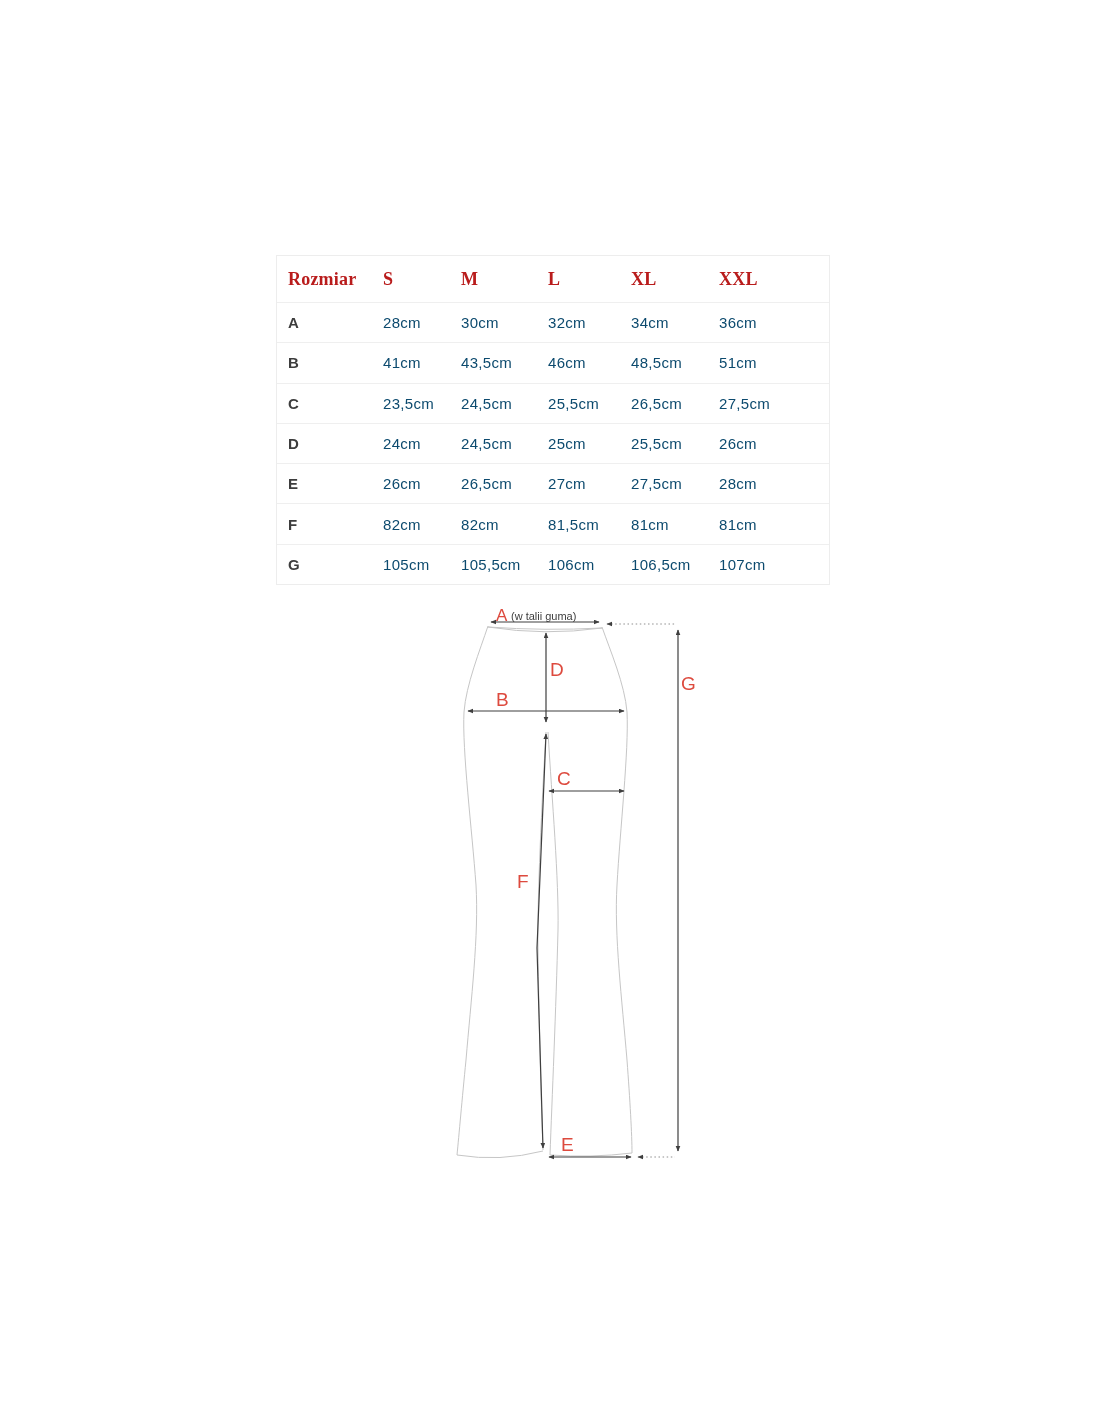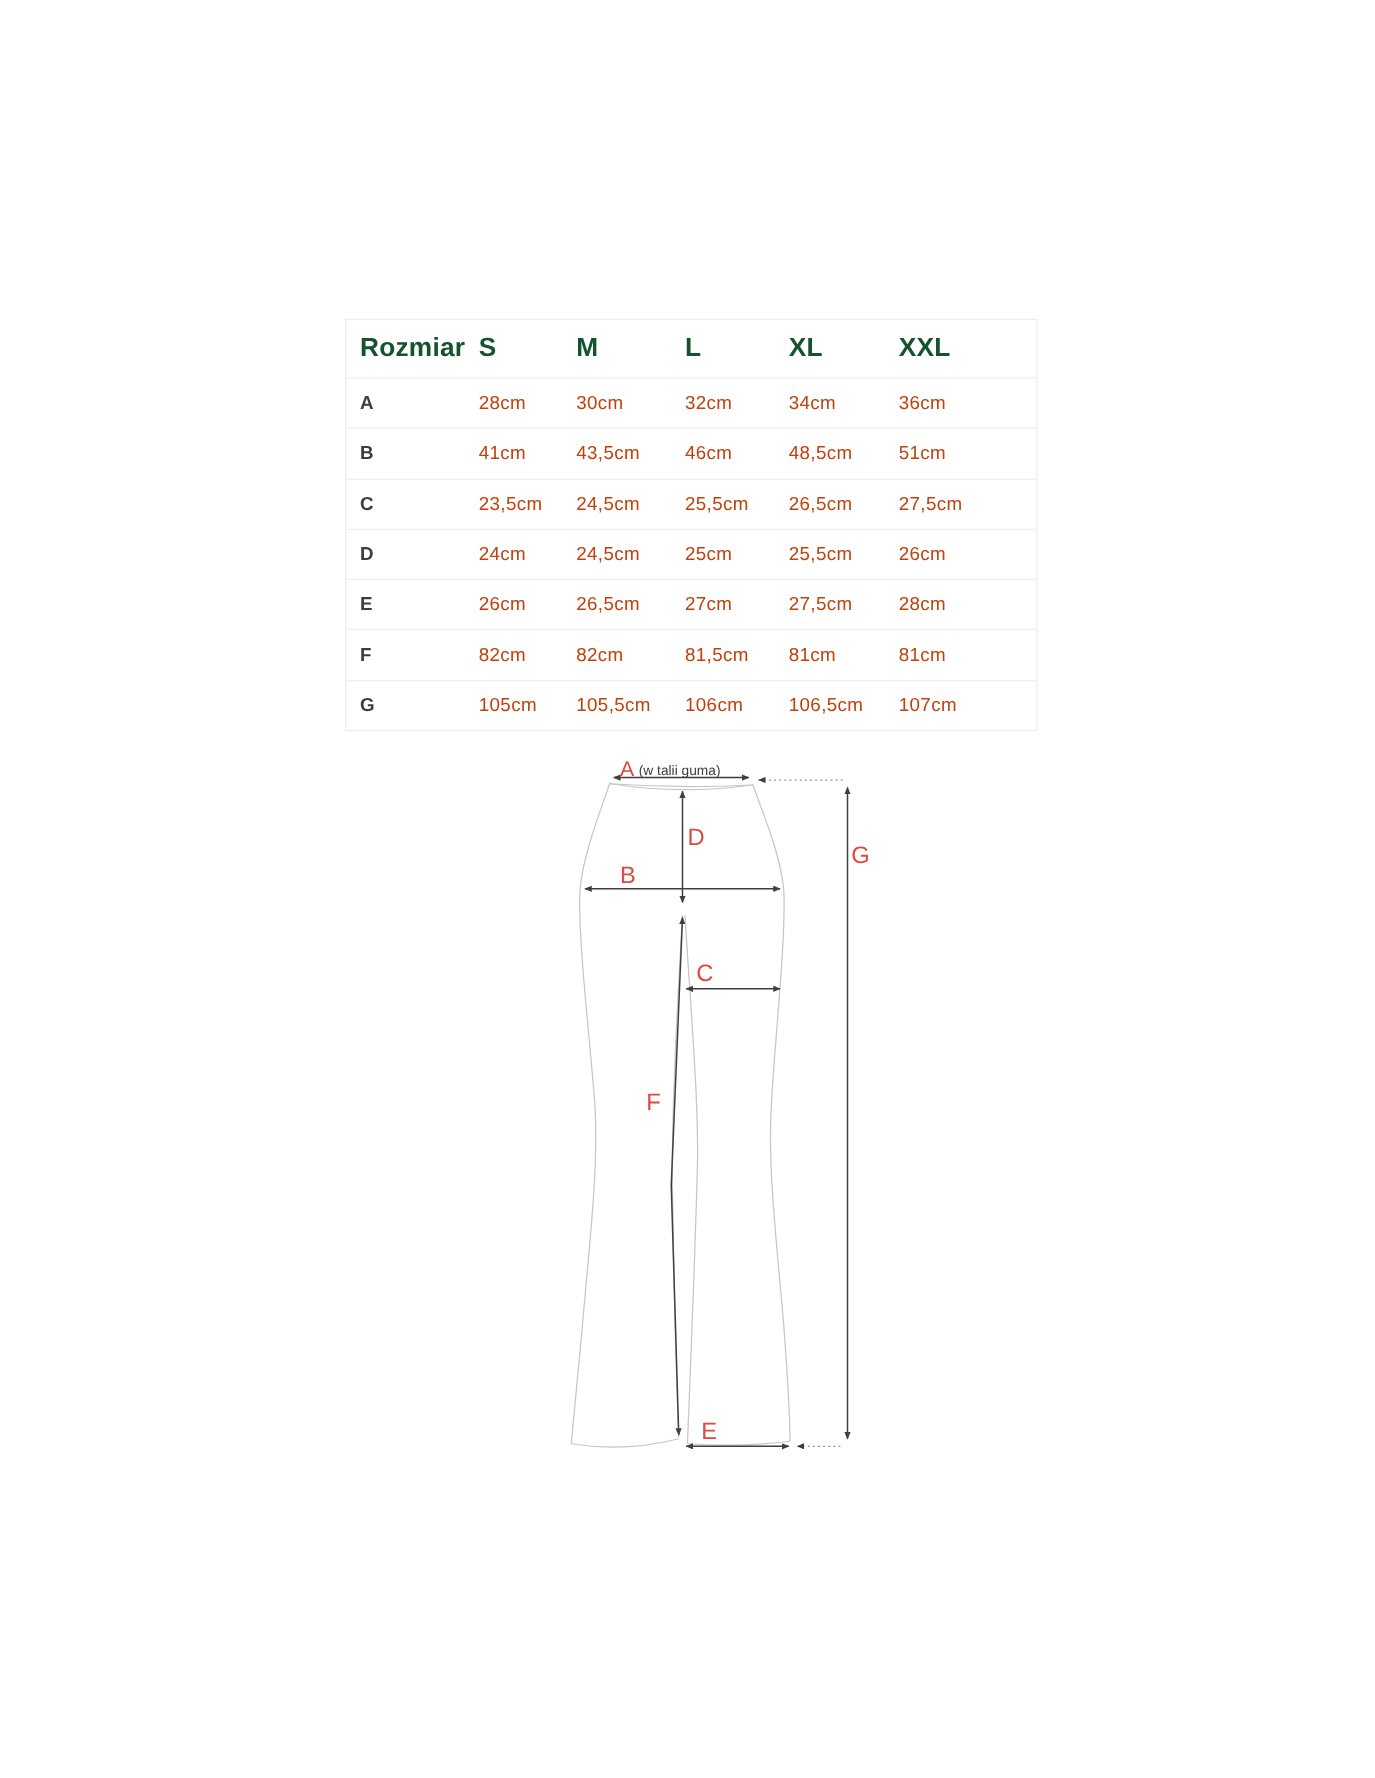--- a/index.html
+++ b/index.html
@@ -6,22 +6,22 @@
   #page{position:relative;width:1100px;height:1422px;background:#ffffff;overflow:hidden;
         font-family:"Liberation Sans",sans-serif;}
 
   
   #size-table{position:absolute;left:276px;top:255px;width:554px;
               border:1px solid #ededed;box-sizing:border-box;}
   .t-row{display:grid;grid-template-columns:95px 78px 87px 83px 88px 1fr;
          align-items:center;padding:0 11px;height:39.3px;
          border-top:1px solid #efefef;}
   .t-row.head{height:46px;border-top:none;}
-  .t-row.head .cell{font-weight:700;color:#14532d;font-size:21px;letter-spacing:.2px;}
-  .cell{font-size:15px;color:#c2410c;letter-spacing:.3px;}
+  .t-row.head .cell{font-weight:700;color:#b91c1c;font-size:18px;letter-spacing:.2px;font-family:Liberation Serif, serif;}
+  .cell{font-size:15px;color:#0c4a6e;letter-spacing:.3px;}
   .cell.lbl{font-weight:700;color:#3d3d3d;}
 
   
   #diagram{position:absolute;left:440px;top:598px;}
   .outline{fill:none;stroke:#c6c6c6;stroke-width:1;}
   .measure{fill:none;stroke:#3f3f3f;stroke-width:1.2;}
   .dotted{fill:none;stroke:#8f8f8f;stroke-width:1;stroke-dasharray:1.5 2.6;}
   .red-lbl{fill:#dd4a3e;font-family:"Liberation Sans",sans-serif;font-size:19px;}
   .red-lbl.small{font-size:17px;}
   .note-lbl{fill:#3d3d3d;font-family:"Liberation Sans",sans-serif;font-size:11px;}

